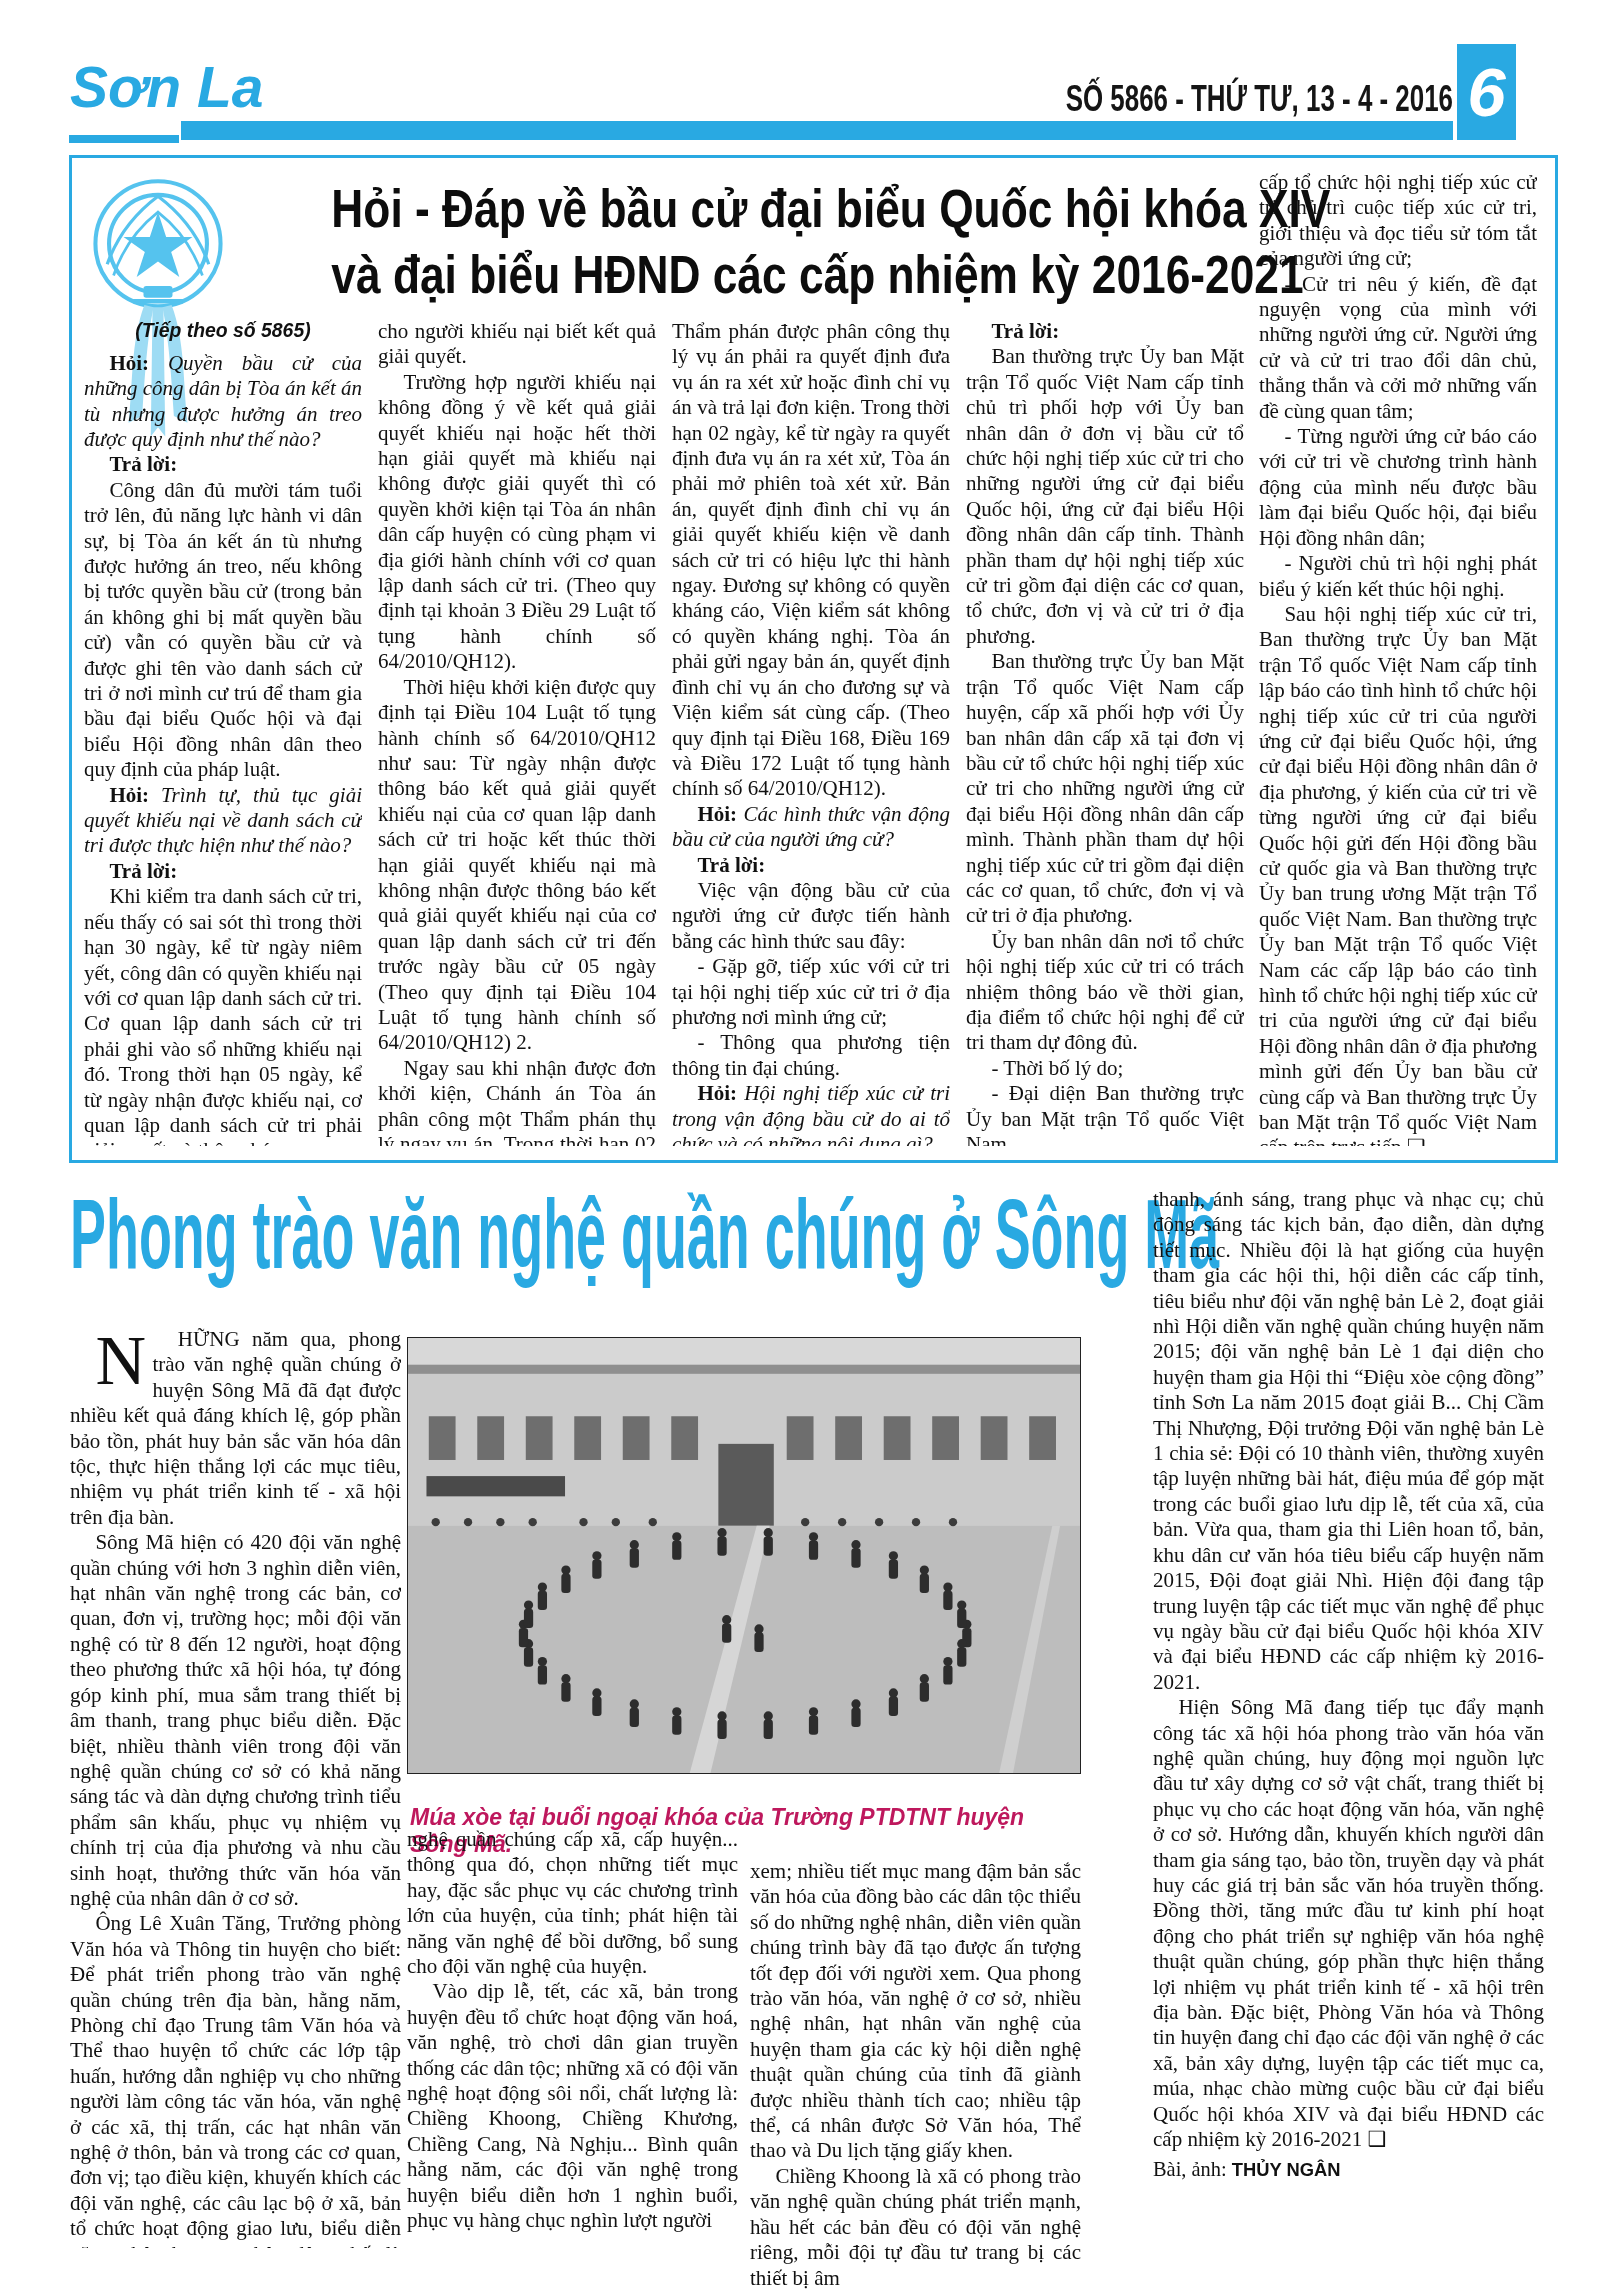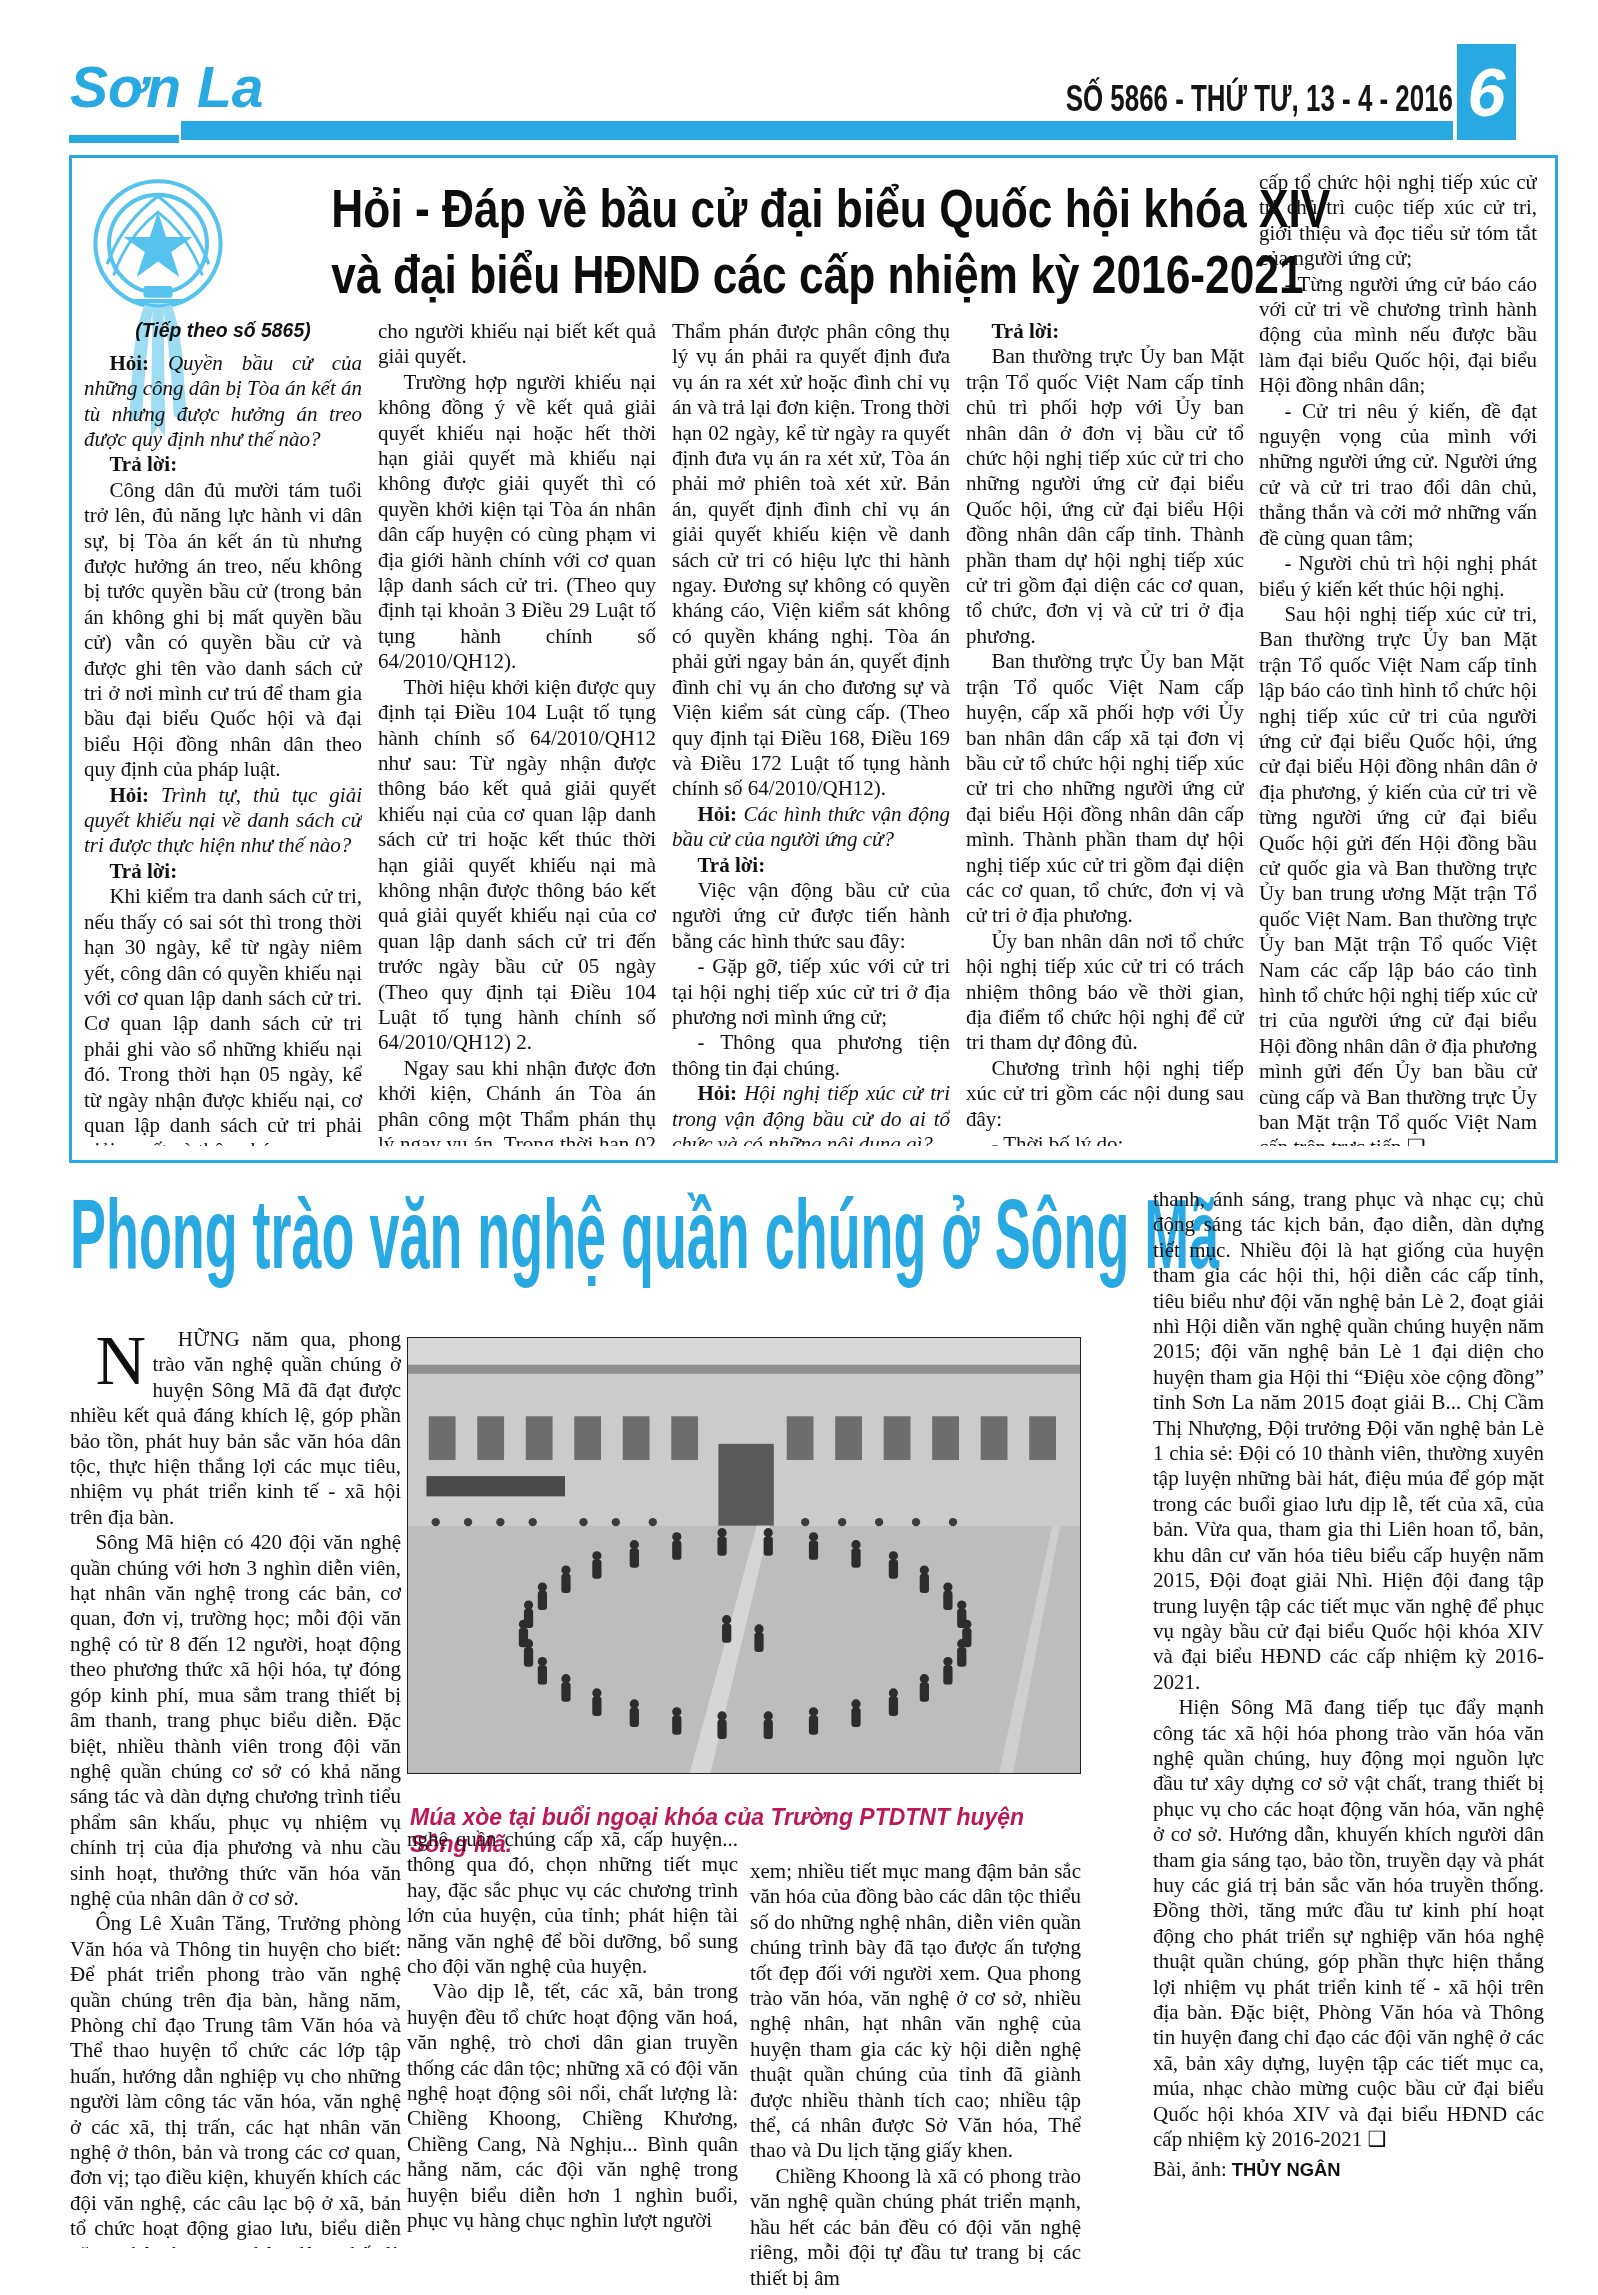--- a/index.html
+++ b/index.html
@@ -107,28 +107,27 @@
       <p class="par p">Việc vận động bầu cử của người ứng cử được tiến hành bằng các hình thức sau đây:</p>
       <p class="par p">- Gặp gỡ, tiếp xúc với cử tri tại hội nghị tiếp xúc cử tri ở địa phương nơi mình ứng cử;</p>
       <p class="par p">- Thông qua phương tiện thông tin đại chúng.</p>
       <p class="par q"><b>Hỏi: </b><i>Hội nghị tiếp xúc cử tri trong vận động bầu cử do ai tổ chức và có những nội dung gì?</i></p>
     </div>
   <div id="qa-col4" class="col qa-c">
       <p class="par lbl"><b>Trả lời:</b></p>
       <p class="par p">Ban thường trực Ủy ban Mặt trận Tổ quốc Việt Nam cấp tỉnh chủ trì phối hợp với Ủy ban nhân dân ở đơn vị bầu cử tổ chức hội nghị tiếp xúc cử tri cho những người ứng cử đại biểu Quốc hội, ứng cử đại biểu Hội đồng nhân dân cấp tỉnh. Thành phần tham dự hội nghị tiếp xúc cử tri gồm đại diện các cơ quan, tổ chức, đơn vị và cử tri ở địa phương.</p>
       <p class="par p">Ban thường trực Ủy ban Mặt trận Tổ quốc Việt Nam cấp huyện, cấp xã phối hợp với Ủy ban nhân dân cấp xã tại đơn vị bầu cử tổ chức hội nghị tiếp xúc cử tri cho những người ứng cử đại biểu Hội đồng nhân dân cấp mình. Thành phần tham dự hội nghị tiếp xúc cử tri gồm đại diện các cơ quan, tổ chức, đơn vị và cử tri ở địa phương.</p>
       <p class="par p">Ủy ban nhân dân nơi tổ chức hội nghị tiếp xúc cử tri có trách nhiệm thông báo về thời gian, địa điểm tổ chức hội nghị để cử tri tham dự đông đủ.</p>
-      <p class="par p">Chương trình hội nghị tiếp xúc cử tri gồm các nội dung sau đây:</p>
       <p class="par p">- Thời bố lý do;</p>
       <p class="par p">- Đại diện Ban thường trực Ủy ban Mặt trận Tổ quốc Việt Nam</p>
     </div>
   <div id="qa-col5" class="col">
       <p class="par pn">cấp tổ chức hội nghị tiếp xúc cử tri chủ trì cuộc tiếp xúc cử tri, giới thiệu và đọc tiểu sử tóm tắt của người ứng cử;</p>
+      <p class="par p">- Cử tri nêu ý kiến, đề đạt nguyện vọng của mình với những người ứng cử. Người ứng cử và cử tri trao đổi dân chủ, thẳng thắn và cởi mở những vấn đề cùng quan tâm;</p>
       <p class="par p">- Từng người ứng cử báo cáo với cử tri về chương trình hành động của mình nếu được bầu làm đại biểu Quốc hội, đại biểu Hội đồng nhân dân;</p>
-      <p class="par p">- Cử tri nêu ý kiến, đề đạt nguyện vọng của mình với những người ứng cử. Người ứng cử và cử tri trao đổi dân chủ, thẳng thắn và cởi mở những vấn đề cùng quan tâm;</p>
       <p class="par p">- Người chủ trì hội nghị phát biểu ý kiến kết thúc hội nghị.</p>
       <p class="par p">Sau hội nghị tiếp xúc cử tri, Ban thường trực Ủy ban Mặt trận Tổ quốc Việt Nam cấp tỉnh lập báo cáo tình hình tổ chức hội nghị tiếp xúc cử tri của người ứng cử đại biểu Quốc hội, ứng cử đại biểu Hội đồng nhân dân ở địa phương, ý kiến của cử tri về từng người ứng cử đại biểu Quốc hội gửi đến Hội đồng bầu cử quốc gia và Ban thường trực Ủy ban trung ương Mặt trận Tổ quốc Việt Nam. Ban thường trực Ủy ban Mặt trận Tổ quốc Việt Nam các cấp lập báo cáo tình hình tổ chức hội nghị tiếp xúc cử tri của người ứng cử đại biểu Hội đồng nhân dân ở địa phương mình gửi đến Ủy ban bầu cử cùng cấp và Ban thường trực Ủy ban Mặt trận Tổ quốc Việt Nam cấp trên trực tiếp ❑</p>
     </div>
 
   <div class="f-title accent-fg">Phong trào văn nghệ quần chúng ở Sông Mã</div>
 
   <div id="f-colA" class="col">
       <p class="par drop">NHỮNG năm qua, phong trào văn nghệ quần chúng ở huyện Sông Mã đã đạt được nhiều kết quả đáng khích lệ, góp phần bảo tồn, phát huy bản sắc văn hóa dân tộc, thực hiện thắng lợi các mục tiêu, nhiệm vụ phát triển kinh tế - xã hội trên địa bàn.</p>
       <p class="par p">Sông Mã hiện có 420 đội văn nghệ quần chúng với hơn 3 nghìn diễn viên, hạt nhân văn nghệ trong các bản, cơ quan, đơn vị, trường học; mỗi đội văn nghệ có từ 8 đến 12 người, hoạt động theo phương thức xã hội hóa, tự đóng góp kinh phí, mua sắm trang thiết bị âm thanh, trang phục biểu diễn. Đặc biệt, nhiều thành viên trong đội văn nghệ quần chúng cơ sở có khả năng sáng tác và dàn dựng chương trình tiểu phẩm sân khấu, phục vụ nhiệm vụ chính trị của địa phương và nhu cầu sinh hoạt, thưởng thức văn hóa văn nghệ của nhân dân ở cơ sở.</p>
       <p class="par p">Ông Lê Xuân Tăng, Trưởng phòng Văn hóa và Thông tin huyện cho biết: Để phát triển phong trào văn nghệ quần chúng trên địa bàn, hằng năm, Phòng chỉ đạo Trung tâm Văn hóa và Thể thao huyện tổ chức các lớp tập huấn, hướng dẫn nghiệp vụ cho những người làm công tác văn hóa, văn nghệ ở các xã, thị trấn, các hạt nhân văn nghệ ở thôn, bản và trong các cơ quan, đơn vị; tạo điều kiện, khuyến khích các đội văn nghệ, các câu lạc bộ ở xã, bản tổ chức hoạt động giao lưu, biểu diễn văn nghệ phục vụ nhân dân, nhất là đồng bào các dân tộc vùng sâu, vùng xa; thường xuyên tổ chức các cuộc thi, Hội diễn văn</p>

